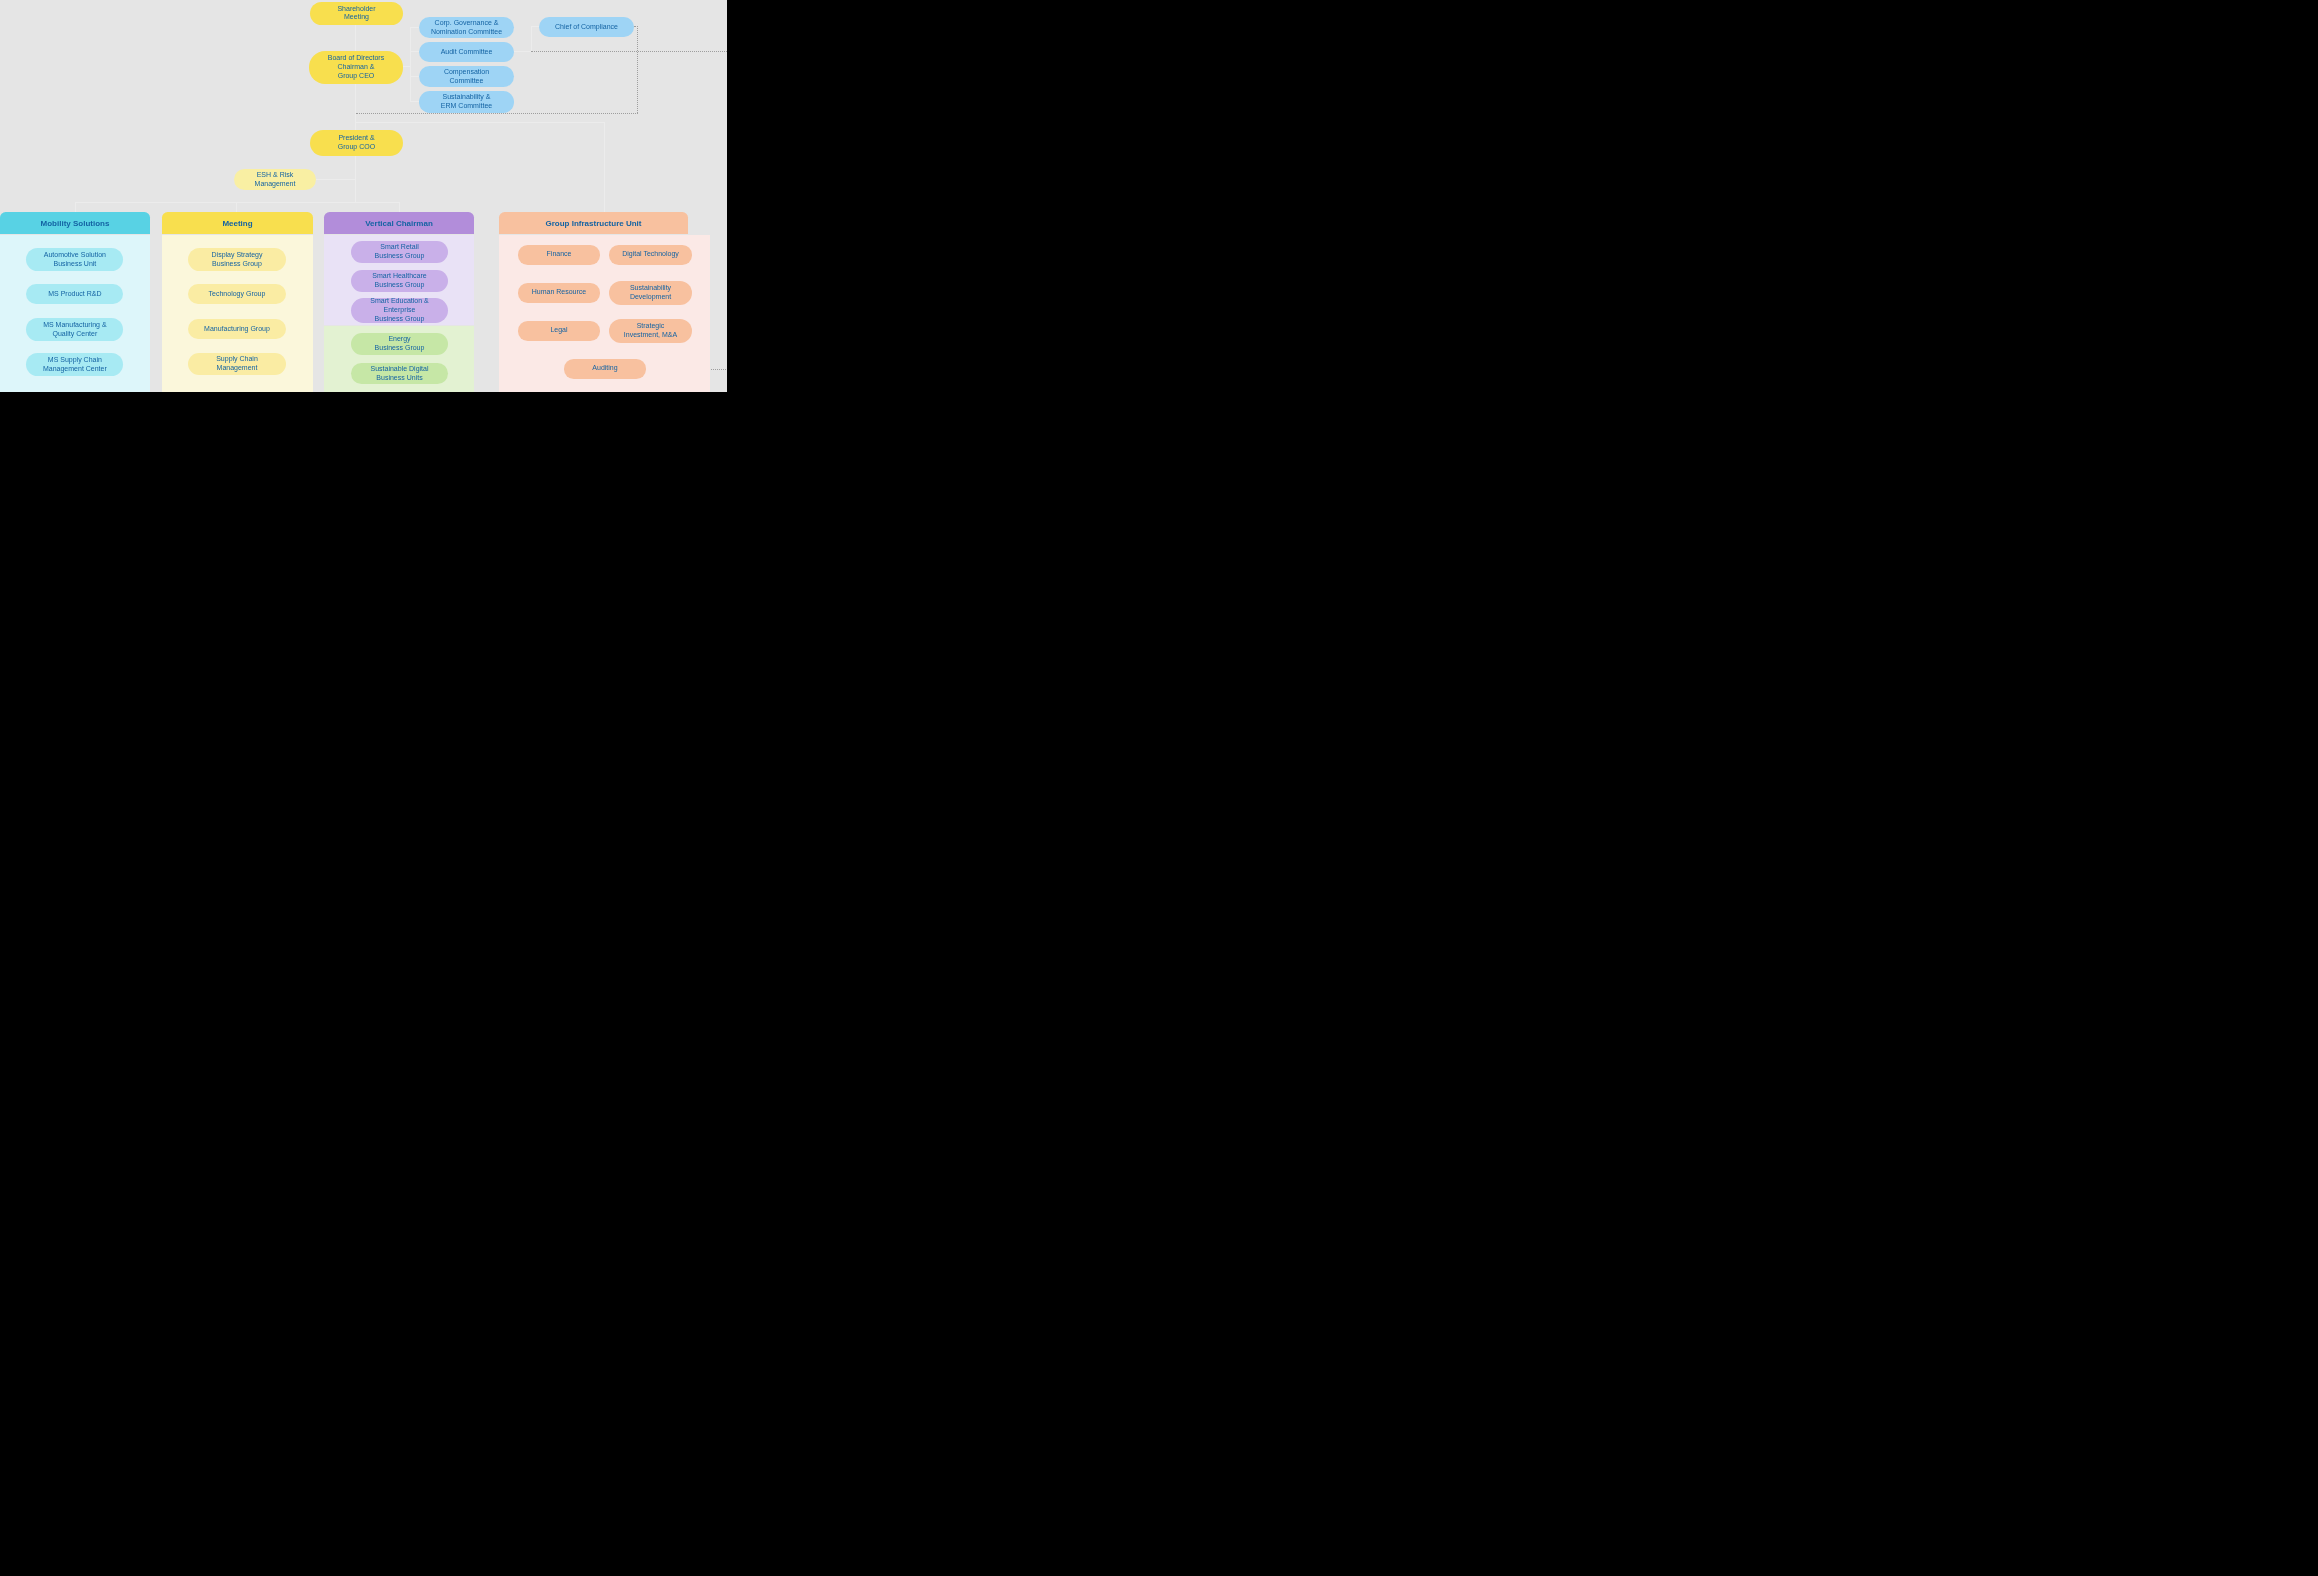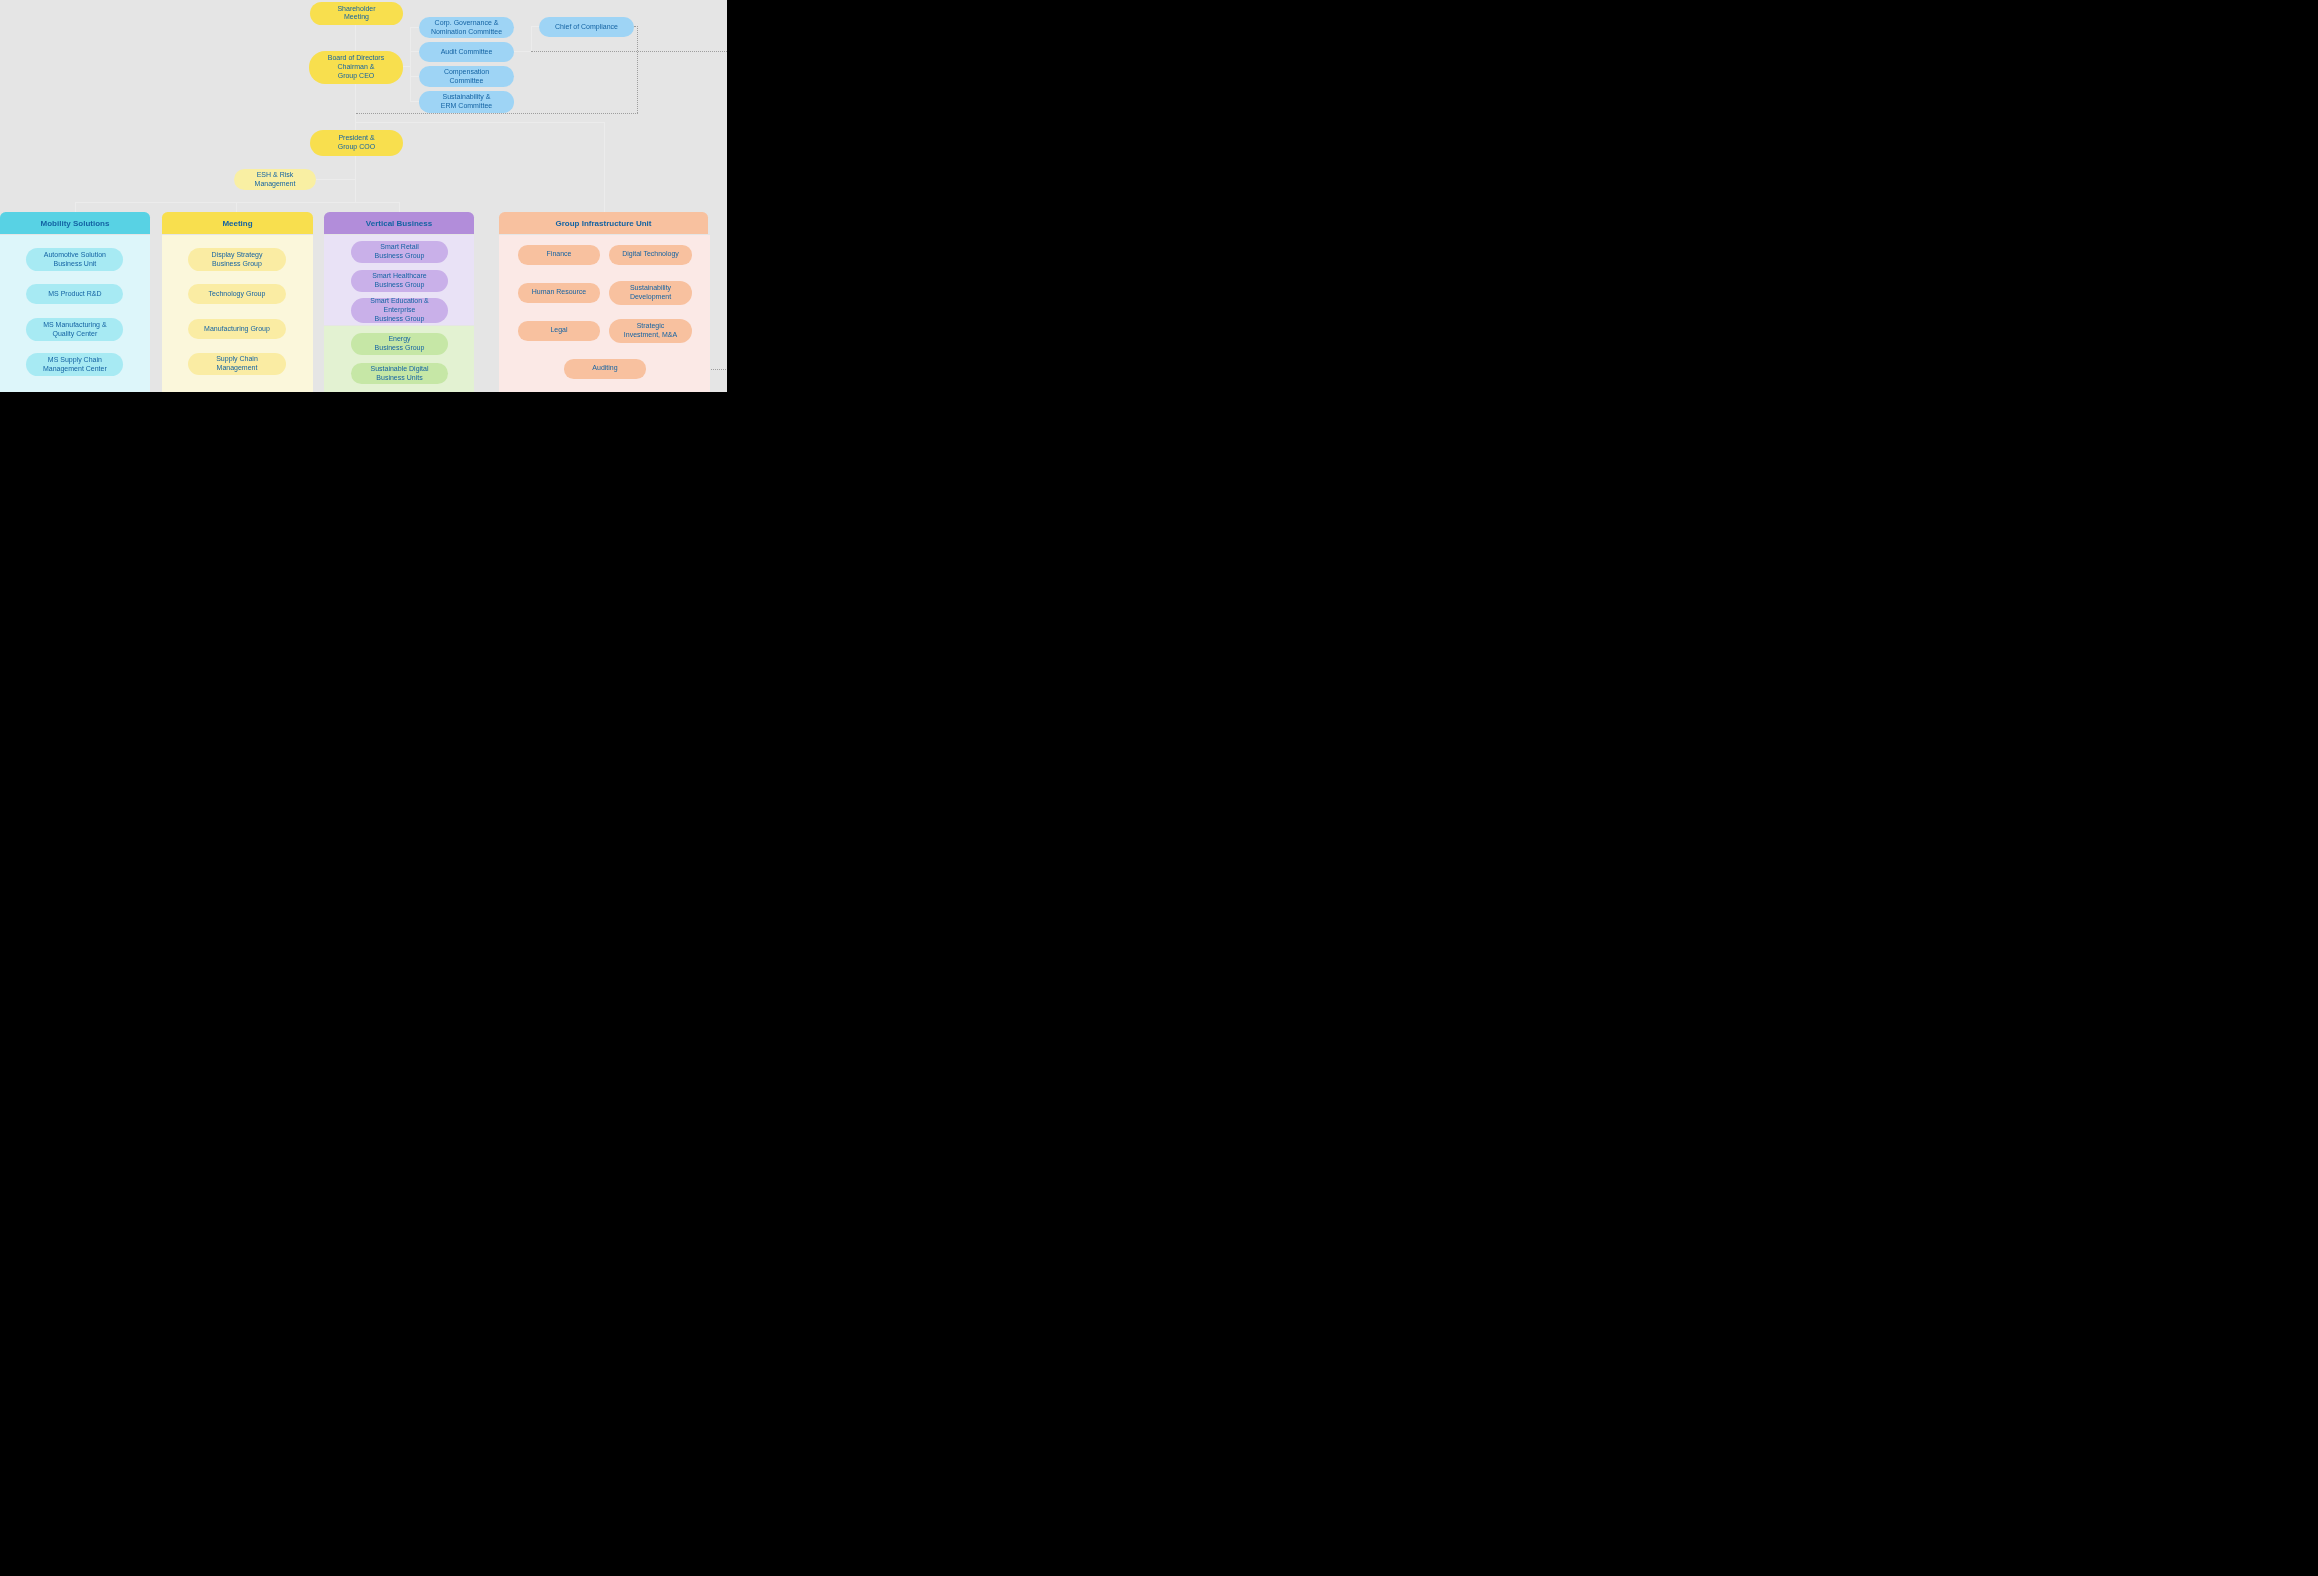--- a/index.html
+++ b/index.html
@@ -94,35 +94,35 @@
   <div class="hdr" style="left:162px;top:212px;width:151px;height:22px;background:var(--yellow);">Meeting</div>
   <div class="pill yellow-item" style="left:188px;top:248px;width:98px;height:23px;">Display Strategy
 Business Group</div>
   <div class="pill yellow-item" style="left:188px;top:284px;width:98px;height:20.4px;">Technology Group</div>
   <div class="pill yellow-item" style="left:188px;top:319px;width:98px;height:20.4px;">Manufacturing Group</div>
   <div class="pill yellow-item" style="left:188px;top:353px;width:98px;height:22px;">Supply Chain
 Management</div>
 
   <div class="panel" style="left:324px;top:235px;width:150px;height:90px;background:var(--purple-panel);"></div>
   <div class="panel" style="left:324px;top:326px;width:150px;height:66px;background:var(--green-panel);"></div>
-  <div class="hdr" style="left:324px;top:212px;width:150px;height:22px;background:var(--purple);">Vertical Business</div>
+  <div class="hdr" style="left:324px;top:212px;width:150px;height:22px;background:var(--purple);">Vertical Chairman</div>
   <div class="pill purple-item" style="left:351px;top:241px;width:97px;height:22px;">Smart Retail
 Business Group</div>
   <div class="pill purple-item" style="left:351px;top:270px;width:97px;height:22px;">Smart Healthcare
 Business Group</div>
   <div class="pill purple-item" style="left:351px;top:298px;width:97px;height:25px;border-radius:12.5px;">Smart Education &amp;
 Enterprise
 Business Group</div>
   <div class="pill green-item" style="left:351px;top:333px;width:97px;height:22px;">Energy
 Business Group</div>
   <div class="pill green-item" style="left:351px;top:363px;width:97px;height:21.3px;">Sustainable Digital
 Business Units</div>
 
   <div class="panel" style="left:499px;top:235px;width:211px;height:158px;background:var(--orange-panel);"></div>
-  <div class="hdr" style="left:499px;top:212px;width:209px;height:22px;background:var(--orange);">Group Infrastructure Unit</div>
+  <div class="hdr" style="left:499px;top:212px;width:189px;height:22px;background:var(--orange);">Group Infrastructure Unit</div>
   <div class="pill orange-item" style="left:518px;top:245px;width:82px;height:19.5px;border-radius:9.7px;">Finance</div>
   <div class="pill orange-item" style="left:609px;top:245px;width:83px;height:19.5px;border-radius:9.7px;">Digital Technology</div>
   <div class="pill orange-item" style="left:518px;top:283px;width:82px;height:19.5px;border-radius:9.7px;">Human Resource</div>
   <div class="pill orange-item" style="left:609px;top:281px;width:83px;height:24px;border-radius:12px;">Sustainability
 Development</div>
   <div class="pill orange-item" style="left:518px;top:321px;width:82px;height:19.5px;border-radius:9.7px;">Legal</div>
   <div class="pill orange-item" style="left:609px;top:319px;width:83px;height:24px;border-radius:12px;">Strategic
 Investment, M&amp;A</div>
   <div class="pill orange-item" style="left:564px;top:359px;width:82px;height:19.5px;border-radius:9.7px;">Auditing</div>
 

